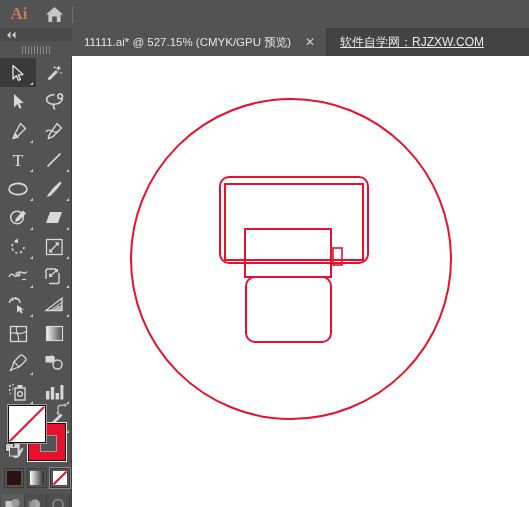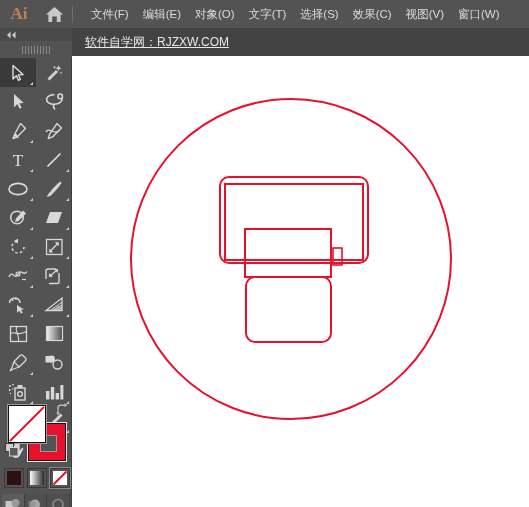--- a/index.html
+++ b/index.html
@@ -199,33 +199,27 @@
 <div id="app">
 
   <div class="menubar">
     <div class="ai-logo">Ai</div>
     <div class="home-btn">
       <svg width="19" height="17" viewBox="0 0 19 17">
         <path d="M9.5 1 L18 8.4 L15.6 8.4 L15.6 16 L11.8 16 L11.8 10.4 L7.2 10.4 L7.2 16 L3.4 16 L3.4 8.4 L1 8.4 Z" fill="#c8c8c8"></path>
       </svg>
     </div>
     <div class="menu-sep"></div>
-    <div class="menu-items">
-      <div class="menu-item">文件(F)</div>
-      <div class="menu-item">编辑(E)</div>
-      <div class="menu-item">对象(O)</div>
-      <div class="menu-item">文字(T)</div>
-      <div class="menu-item">选择(S)</div>
-      <div class="menu-item">效果(C)</div>
-      <div class="menu-item">视图(V)</div>
-      <div class="menu-item">窗口(W)</div>
-    </div>
   </div>
 
   <div class="tabbar">
+    <div class="doc-tab">
+      <span class="doc-tab-label">11111.ai* @ 527.15% (CMYK/GPU 预览)</span>
+      <span class="tab-close">✕</span>
+    </div>
     <div class="site-label">软件自学网：RJZXW.COM</div>
   </div>
 
   <div class="toolbar">
 
     <div class="tb-collapse">
       <svg width="11" height="8" viewBox="0 0 11 8">
         <path d="M4.5 0.5 L1 4 L4.5 7.5 Z M9.5 0.5 L6 4 L9.5 7.5 Z" fill="#cfcfcf"></path>
       </svg>
     </div>

